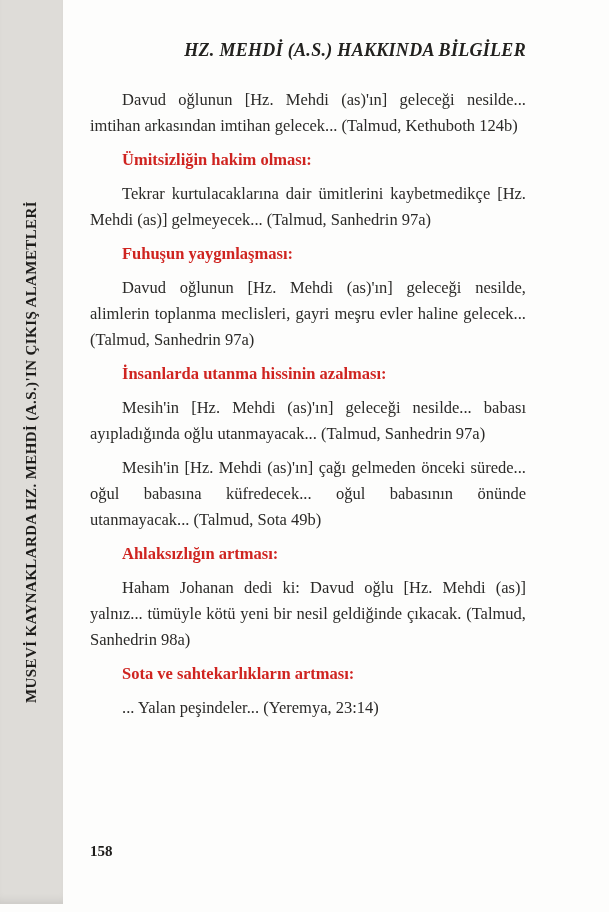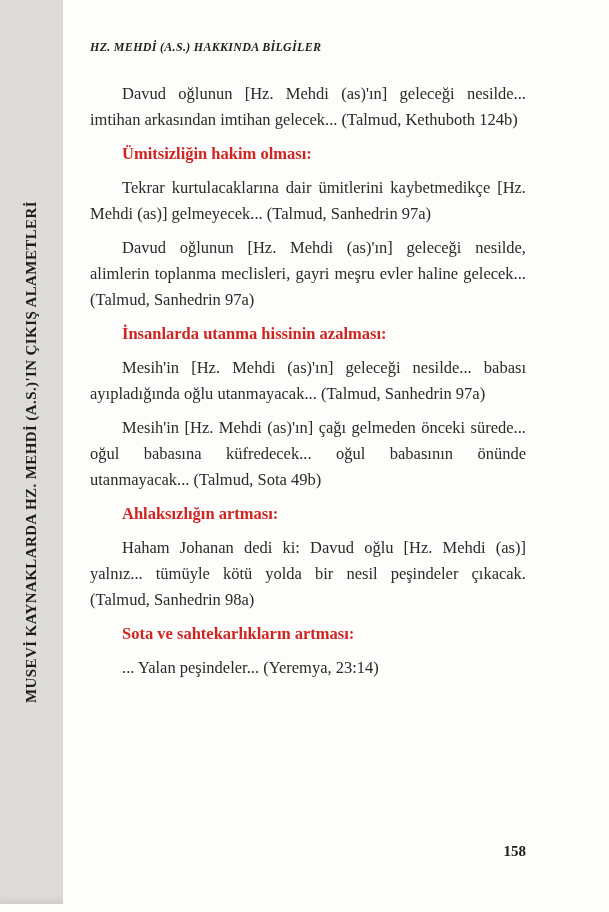--- a/index.html
+++ b/index.html
@@ -34,24 +34,24 @@
     letter-spacing: 0.4px;
     color: #1d1c1a;
     white-space: nowrap;
   }
   .content {
     position: absolute; left: 90px; top: 0;
     width: 436px;
   }
   .running-header {
     margin-top: 40px;
-    text-align: left;
+    text-align: right;
     font-style: italic;
     font-weight: bold;
-    font-size: 12px;
+    font-size: 18px;
     letter-spacing: 0.3px;
     color: #23221f;
   }
   .body-blocks {
     margin-top: 26px;
     font-size: 16.5px;
     line-height: 26px;
     text-align: justify;
     color: var(--body-color, #2b2a28);
   }
@@ -59,21 +59,21 @@
   .para.indent { text-indent: 32px; }
   .heading {
     margin: 3px 0 8px 0;
     text-indent: 32px;
     font-weight: bold;
     color: var(--heading-red, #cf2420);
   }
   .page-number {
     position: absolute; left: 90px; top: 843px;
     width: 436px;
-    text-align: right;
+    text-align: left;
     font-weight: bold;
     font-size: 15px;
     color: #1e1d1b;
   }
 </style>
 </head>
 <body>
 
 <div class="page">
 
@@ -81,26 +81,27 @@
     <div class="vtext">MUSEVİ KAYNAKLARDA HZ. MEHDİ (A.S.)'IN ÇIKIŞ ALAMETLERİ</div>
   </div>
 
   <main class="content">
     <div class="running-header">HZ. MEHDİ (A.S.) HAKKINDA BİLGİLER</div>
 
     <div class="body-blocks" id="body-blocks">
         <p class="para indent">Davud oğlunun [Hz. Mehdi (as)'ın] geleceği nesilde... imtihan arkasından imtihan gelecek... (Talmud, Kethuboth 124b)</p>
         <p class="heading">Ümitsizliğin hakim olması:</p>
         <p class="para indent">Tekrar kurtulacaklarına dair ümitlerini kaybetmedikçe [Hz. Mehdi (as)] gelmeyecek... (Talmud, Sanhedrin 97a)</p>
+        <p class="heading">Fuhuşun yaygınlaşması:</p>
         <p class="para indent">Davud oğlunun [Hz. Mehdi (as)'ın] geleceği nesilde, alimlerin toplanma meclisleri, gayri meşru evler haline gelecek... (Talmud, Sanhedrin 97a)</p>
         <p class="heading">İnsanlarda utanma hissinin azalması:</p>
         <p class="para indent">Mesih'in [Hz. Mehdi (as)'ın] geleceği nesilde... babası ayıpladığında oğlu utanmayacak... (Talmud, Sanhedrin 97a)</p>
         <p class="para indent">Mesih'in [Hz. Mehdi (as)'ın] çağı gelmeden önceki sürede... oğul babasına küfredecek... oğul babasının önünde utanmayacak... (Talmud, Sota 49b)</p>
         <p class="heading">Ahlaksızlığın artması:</p>
-        <p class="para indent">Haham Johanan dedi ki: Davud oğlu [Hz. Mehdi (as)] yalnız... tümüyle kötü yolda bir nesil peşindeler çıkacak. (Talmud, Sanhedrin 98a)</p>
+        <p class="para indent">Haham Johanan dedi ki: Davud oğlu [Hz. Mehdi (as)] yalnız... tümüyle kötü yeni bir nesil geldiğinde çıkacak. (Talmud, Sanhedrin 98a)</p>
         <p class="heading">Sota ve sahtekarlıkların artması:</p>
         <p class="para indent">... Yalan peşindeler... (Yeremya, 23:14)</p>
       </div>
   </main>
 
   <div class="page-number">158</div>
 
 </div>
 
 </body></html>

